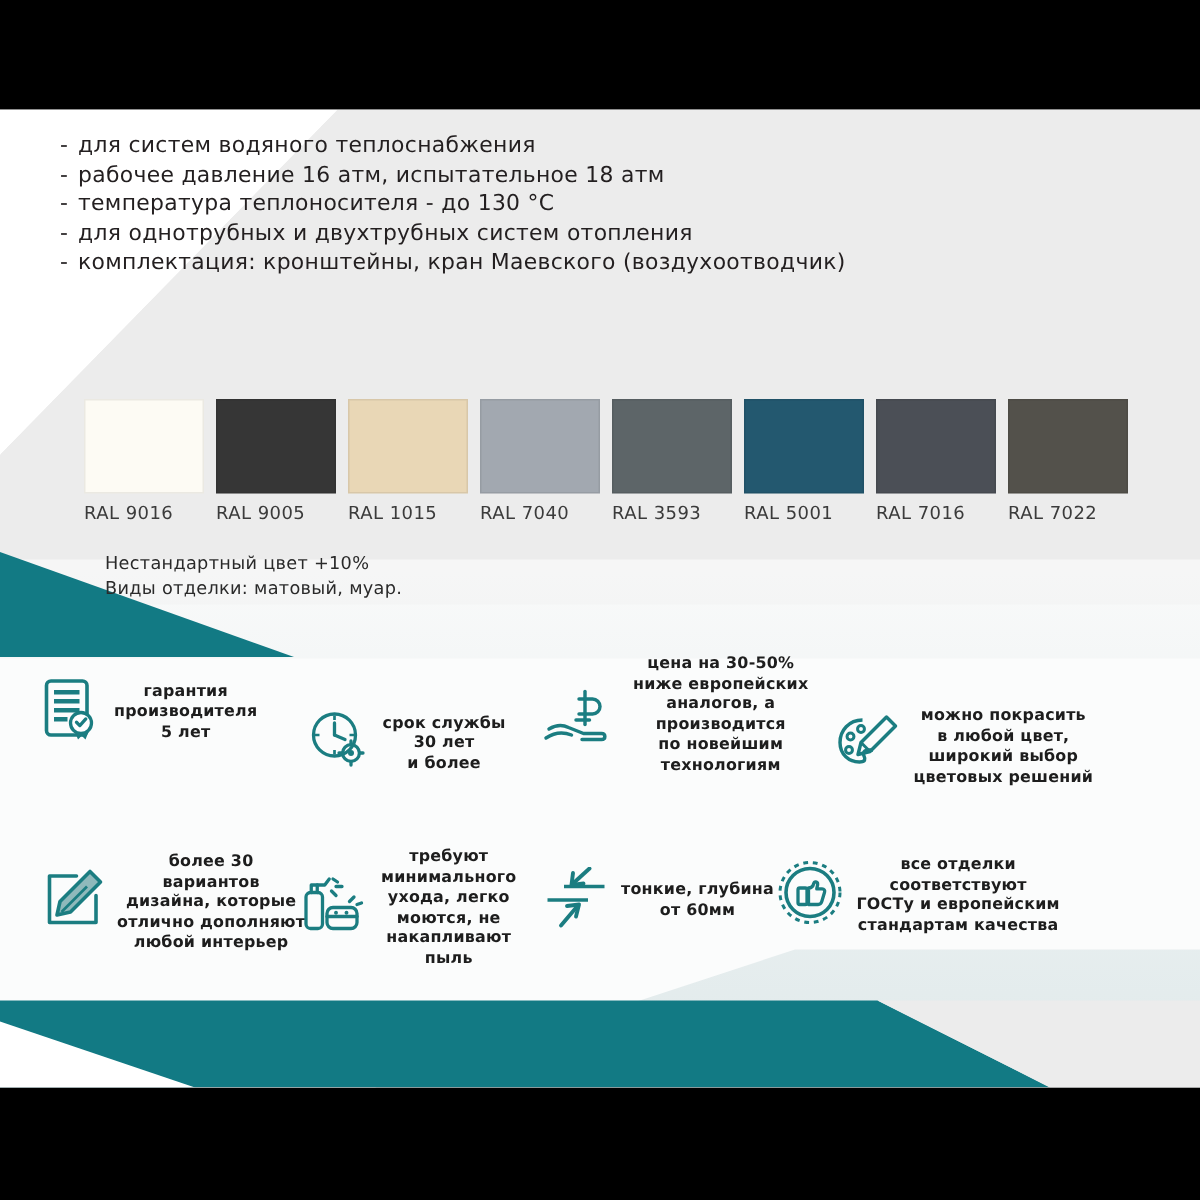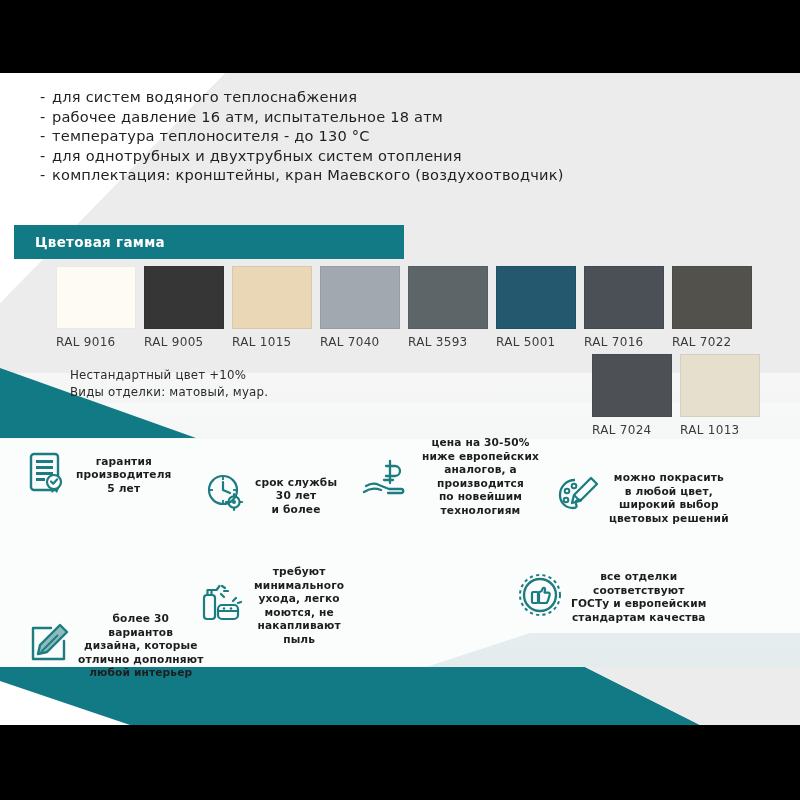--- a/index.html
+++ b/index.html
@@ -94,21 +94,21 @@
     color: #1d1d1d;
     line-height: 13.6px;
     letter-spacing: 0.15px;
     white-space: pre-line;
   }
   .feature.center .ftext { text-align: center; }
   #f1 { left: 28px;  top: 378px; }
   #f2 { left: 205px; top: 400px; }
   #f3 { left: 362px; top: 363px; }
   #f4 { left: 557px; top: 398px; }
-  #f5 { left: 28px;  top: 495px; margin-top: 44px; }
+  #f5 { left: 28px;  top: 495px; }
   #f6 { left: 200px; top: 492px; }
   #f7 { left: 362px; top: 505px; }
   #f8 { left: 517px; top: 497px; }
   #f1 .ftext, #f5 .ftext, #f6 .ftext, #f8 .ftext { text-align: center; }
   #f3 .ftext { text-align: center; }
   #f4 .ftext { text-align: center; }
   #f2 .ftext { text-align: center; }
   #f7 .ftext { text-align: center; }
 </style>
 </head>
@@ -168,23 +168,20 @@
     <div class="bullet-row">
       <span class="dash">-</span>
       <span>для однотрубных и двухтрубных систем отопления</span>
     </div>
     <div class="bullet-row">
       <span class="dash">-</span>
       <span>комплектация: кронштейны, кран Маевского (воздухоотводчик)</span>
     </div>
   </div>
 
-  <div id="palette-header">
-    <span class="htext">Цветовая гамма</span>
-  </div>
 
   <div class="swatch-row" id="swatch-row-1">
     <div class="swatch-cell">
       <div class="swatch-chip" style="background: rgb(253, 251, 244);"></div>
       <div class="swatch-label">RAL 9016</div>
     </div>
     <div class="swatch-cell">
       <div class="swatch-chip" style="background: rgb(54, 54, 54);"></div>
       <div class="swatch-label">RAL 9005</div>
     </div>
@@ -207,30 +204,20 @@
     <div class="swatch-cell">
       <div class="swatch-chip" style="background: rgb(75, 79, 86);"></div>
       <div class="swatch-label">RAL 7016</div>
     </div>
     <div class="swatch-cell">
       <div class="swatch-chip" style="background: rgb(83, 81, 75);"></div>
       <div class="swatch-label">RAL 7022</div>
     </div>
   </div>
 
-  <div class="swatch-row" id="swatch-row-2">
-    <div class="swatch-cell">
-      <div class="swatch-chip" style="background: rgb(77, 80, 85);"></div>
-      <div class="swatch-label">RAL 7024</div>
-    </div>
-    <div class="swatch-cell">
-      <div class="swatch-chip" style="background: rgb(231, 223, 205);"></div>
-      <div class="swatch-label">RAL 1013</div>
-    </div>
-  </div>
 
   <div id="palette-note">
     <div>Нестандартный цвет +10%</div>
     <div>Виды отделки: матовый, муар.</div>
   </div>
 
   <div class="feature center" id="f1">
     <span class="ficon">
       <svg width="40" height="44" viewBox="0 0 40 44">
         <rect x="3" y="3" width="27" height="36" rx="3" fill="none" stroke="#1b7d81" stroke-width="2.4"></rect>
@@ -344,20 +331,36 @@
       </svg>
     </span>
     <span class="ftext">требуют
 минимального
 ухода, легко
 моются, не
 накапливают
 пыль</span>
   </div>
 
+  <div class="feature center" id="f7">
+    <span class="ficon">
+      <svg width="44" height="42" viewBox="0 0 44 42">
+        <line x1="3" y1="22" x2="30" y2="22" stroke="#1b7d81" stroke-width="2.4"></line>
+        <line x1="14" y1="13" x2="41" y2="13" stroke="#1b7d81" stroke-width="2.4"></line>
+        <g stroke="#1b7d81" stroke-width="2.6" stroke-linecap="round" stroke-linejoin="round" fill="none">
+          <line x1="31" y1="1" x2="20" y2="11"></line>
+          <polyline points="20,4 19,12 27,11"></polyline>
+          <line x1="12" y1="39" x2="23" y2="26"></line>
+          <polyline points="22,33 24,25 16,26"></polyline>
+        </g>
+      </svg>
+    </span>
+    <span class="ftext">тонкие, глубина
+от 60мм</span>
+  </div>
 
   <div class="feature center" id="f8">
     <span class="ficon">
       <svg width="46" height="46" viewBox="0 0 46 46">
         <circle cx="23" cy="23" r="20" fill="none" stroke="#1b7d81" stroke-width="2" stroke-dasharray="3.2 3.2"></circle>
         <circle cx="23" cy="23" r="16" fill="none" stroke="#1b7d81" stroke-width="2.4"></circle>
         <g fill="none" stroke="#1b7d81" stroke-width="2.2" stroke-linejoin="round" stroke-linecap="round">
           <path d="M22 31V20c2 0 3-1 3.5-3 .4-1.6 2.6-1.4 2.6.4 0 1.2-.6 2.3-.6 3.2h3.6c1.3 0 2 1.1 1.6 2.3l-1.9 6.2c-.3 1.1-1.2 1.9-2.4 1.9z"></path>
           <rect x="15" y="20" width="6" height="11" rx="1.2"></rect>
         </g>

